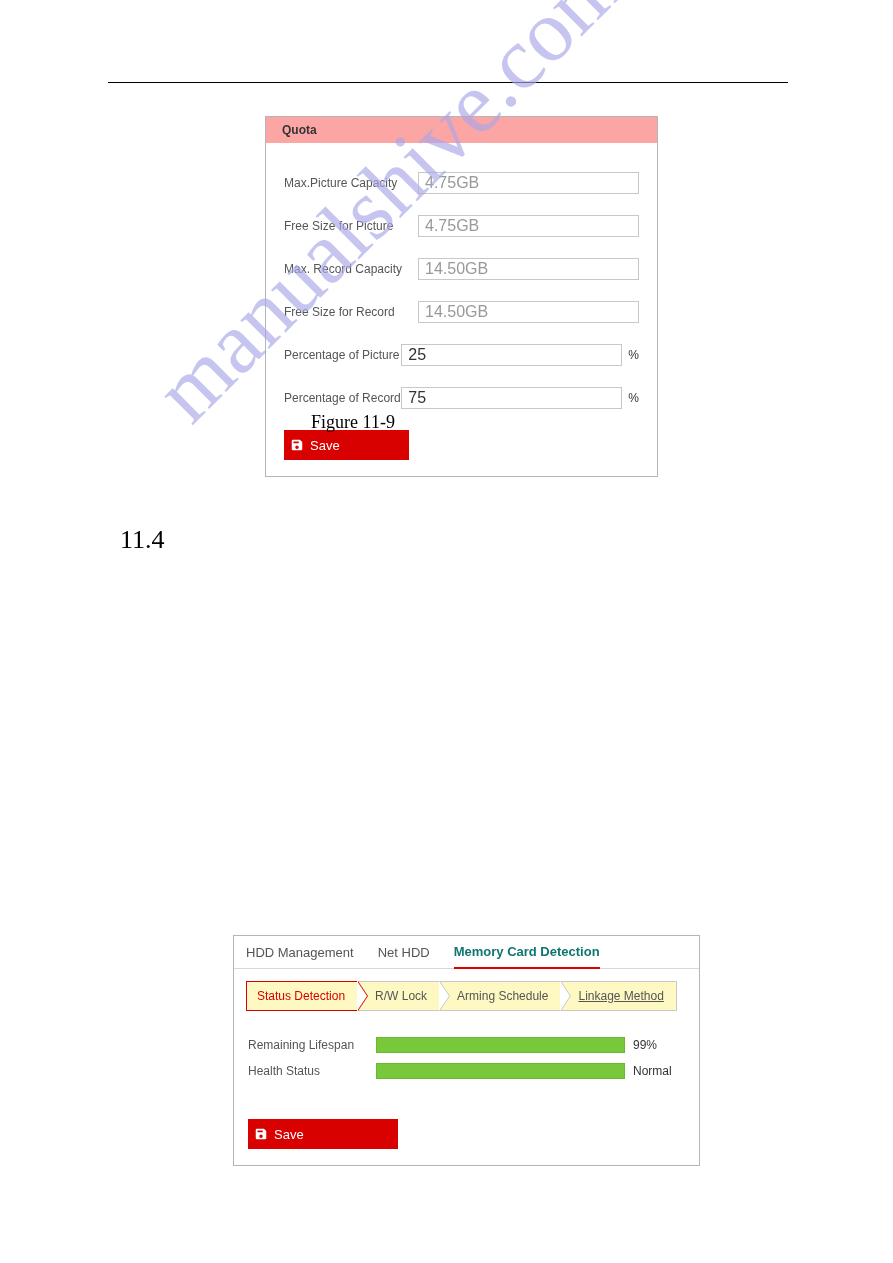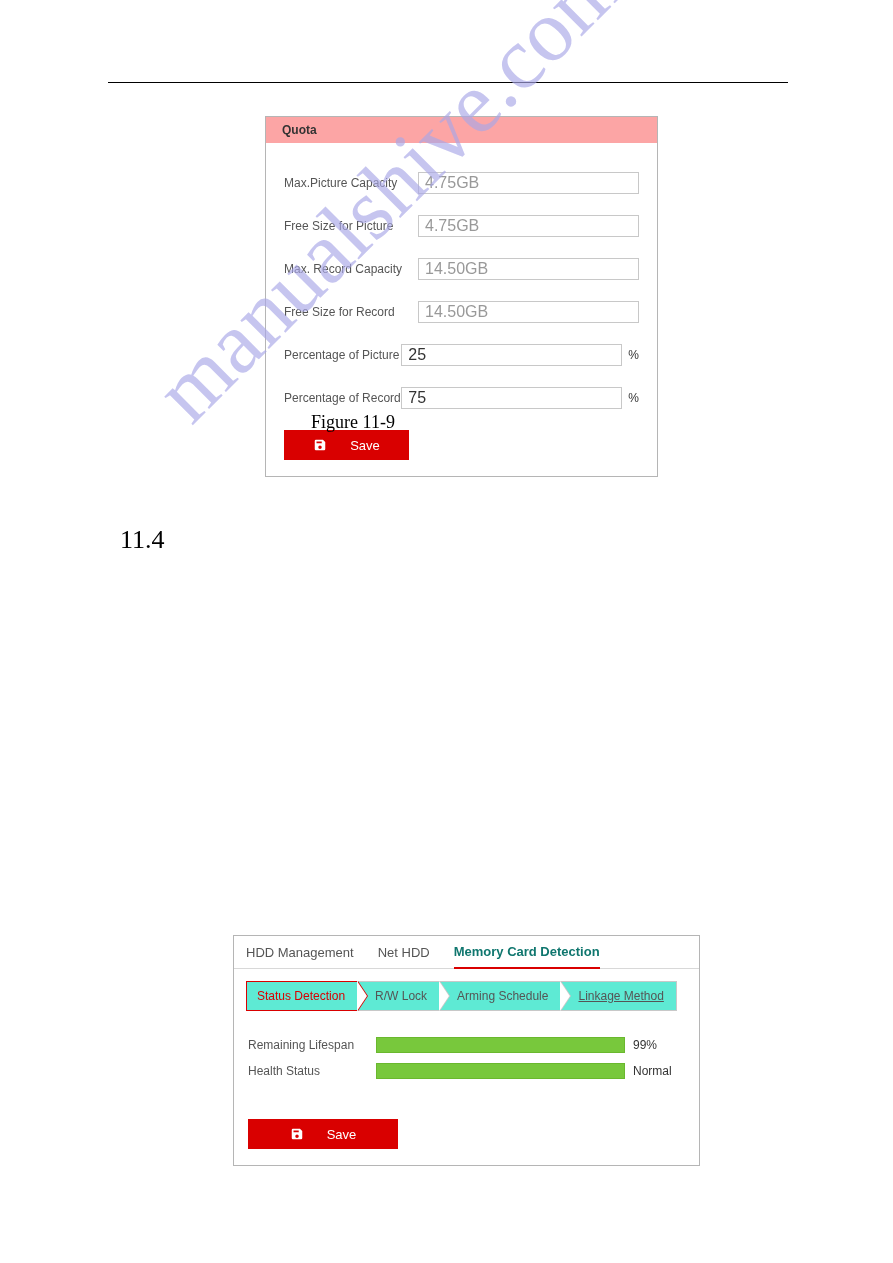--- a/index.html
+++ b/index.html
@@ -74,22 +74,21 @@
   }
   .quota-input.editable { color: #333; }
   .quota-unit {
     margin-left: 6px;
     font-size: 12px;
     color: #333;
   }
   .save-btn {
     display: flex;
     align-items: center;
-    justify-content: center;
-    gap: 23px;
+    gap: 6px;
     background: #d90000;
     color: #fff;
     border: none;
     width: 125px;
     height: 30px;
     margin: 16px 0 2px 0;
     font-size: 13px;
     cursor: pointer;
   }
   .save-icon {
@@ -150,21 +149,21 @@
     font-size: 12px;
   }
   .chev {
     position: relative;
     display: flex;
     align-items: center;
     padding: 0 12px 0 18px;
     color: #555;
     border-top: 1px solid #c8c8c8;
     border-bottom: 1px solid #c8c8c8;
-    background: #5eead4;
+    background: #fef9c3;
     cursor: pointer;
   }
   .chev:first-child { border-left: 1px solid #c8c8c8; padding-left: 10px; }
   .chev::after {
     content: "";
     position: absolute;
     right: -10px;
     top: -1px;
     width: 0; height: 0;
     border-top: 15px solid transparent;

